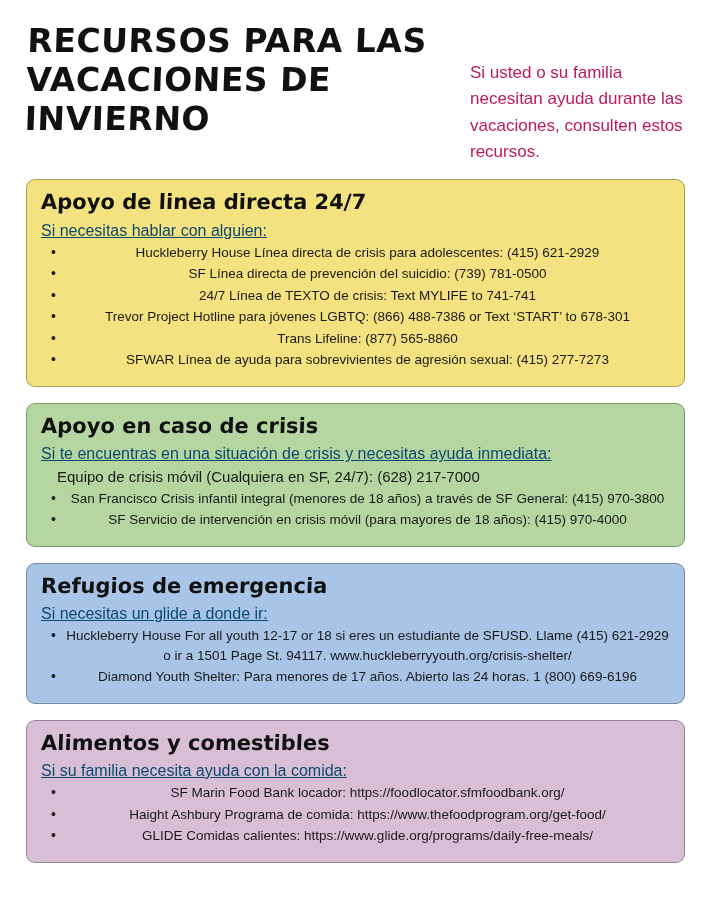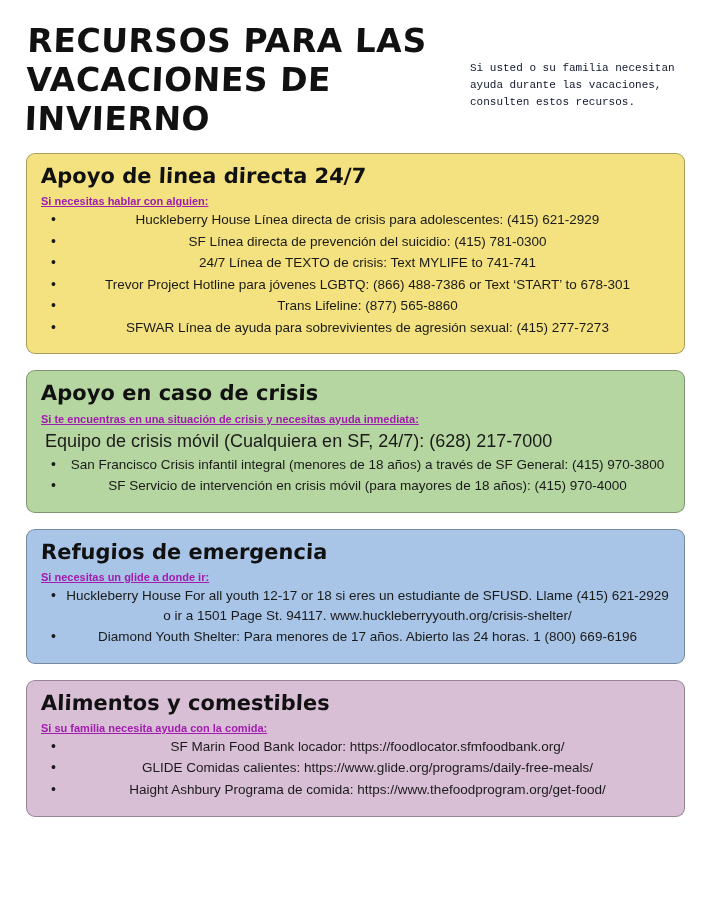--- a/index.html
+++ b/index.html
@@ -38,24 +38,24 @@
     font-weight: bold;
     font-size: 33px;
     line-height: 1.18;
     letter-spacing: 0.5px;
     color: #111111;
     margin: 0;
     text-transform: uppercase;
     transform: skewX(-2deg);
   }
   .subtitle {
-    font-family: Liberation Mono, monospace;
-    font-size: 11px;
+    font-family: Liberation Sans, sans-serif;
+    font-size: 17px;
     line-height: 1.55;
-    color: #0f172a;
+    color: #be185d;
     margin-top: 38px;
     max-width: 330px;
   }
 
   
   .card {
     border-radius: 9px;
     border: 1.5px solid rgba(0,0,0,0.30);
     padding: 10px 14px 14px 14px;
     margin-bottom: 16px;
@@ -64,30 +64,30 @@
   .card-title {
     font-family: "DejaVu Sans", sans-serif;
     font-weight: bold;
     font-size: 21px;
     line-height: 1.2;
     margin: 0 0 6px 0;
     color: #111111;
     transform: skewX(-2deg);
   }
   .card-lead {
-    font-size: 11px;
-    font-weight: bold;
+    font-size: 16px;
+    font-weight: normal;
     text-decoration: underline;
     margin: 0 0 3px 0;
-    color: #a21caf;
+    color: #0c4a6e;
   }
   .plain-line {
-    font-size: 18px;
+    font-size: 15px;
     line-height: 1.45;
-    margin: 0 0 1px 4px;
+    margin: 0 0 1px 16px;
   }
   ul.items {
     margin: 0;
     padding-left: 22px;
     list-style: none;
     text-align: center;
   }
   ul.items li {
     font-size: 13.5px;
     line-height: 1.45;
@@ -119,21 +119,21 @@
       <h1 class="main-title">RECURSOS PARA LAS VACACIONES DE INVIERNO</h1>
     </div>
     <div class="subtitle">Si usted o su familia necesitan ayuda durante las vacaciones, consulten estos recursos.</div>
   </div>
 
   <div class="card card-yellow">
     <h2 class="card-title">Apoyo de linea directa 24/7</h2>
     <p class="card-lead">Si necesitas hablar con alguien:</p>
     <ul class="items">
       <li>Huckleberry House Línea directa de crisis para adolescentes: (415) 621-2929</li>
-      <li>SF Línea directa de prevención del suicidio: (415) 781-0300</li>
+      <li>SF Línea directa de prevención del suicidio: (739) 781-0500</li>
       <li>24/7 Línea de TEXTO de crisis: Text MYLIFE to 741-741</li>
       <li>Trevor Project Hotline para jóvenes LGBTQ: (866) 488-7386 or Text ‘START’ to 678-301</li>
       <li>Trans Lifeline: (877) 565-8860</li>
       <li>SFWAR Línea de ayuda para sobrevivientes de agresión sexual: (415) 277-7273</li>
     </ul>
   </div>
 
   <div class="card card-green">
     <h2 class="card-title">Apoyo en caso de crisis</h2>
     <p class="card-lead">Si te encuentras en una situación de crisis y necesitas ayuda inmediata:</p>
@@ -151,18 +151,18 @@
       <li>Huckleberry House For all youth 12-17 or 18 si eres un estudiante de SFUSD. Llame (415) 621-2929 o ir a 1501 Page St. 94117. www.huckleberryyouth.org/crisis-shelter/</li>
       <li>Diamond Youth Shelter: Para menores de 17 años. Abierto las 24 horas. 1 (800) 669-6196</li>
     </ul>
   </div>
 
   <div class="card card-purple">
     <h2 class="card-title">Alimentos y comestibles</h2>
     <p class="card-lead">Si su familia necesita ayuda con la comida:</p>
     <ul class="items">
       <li>SF Marin Food Bank locador: https://foodlocator.sfmfoodbank.org/</li>
+      <li>Haight Ashbury Programa de comida: https://www.thefoodprogram.org/get-food/</li>
       <li>GLIDE Comidas calientes: https://www.glide.org/programs/daily-free-meals/</li>
-      <li>Haight Ashbury Programa de comida: https://www.thefoodprogram.org/get-food/</li>
     </ul>
   </div>
 
 </div>
 
 </body></html>

